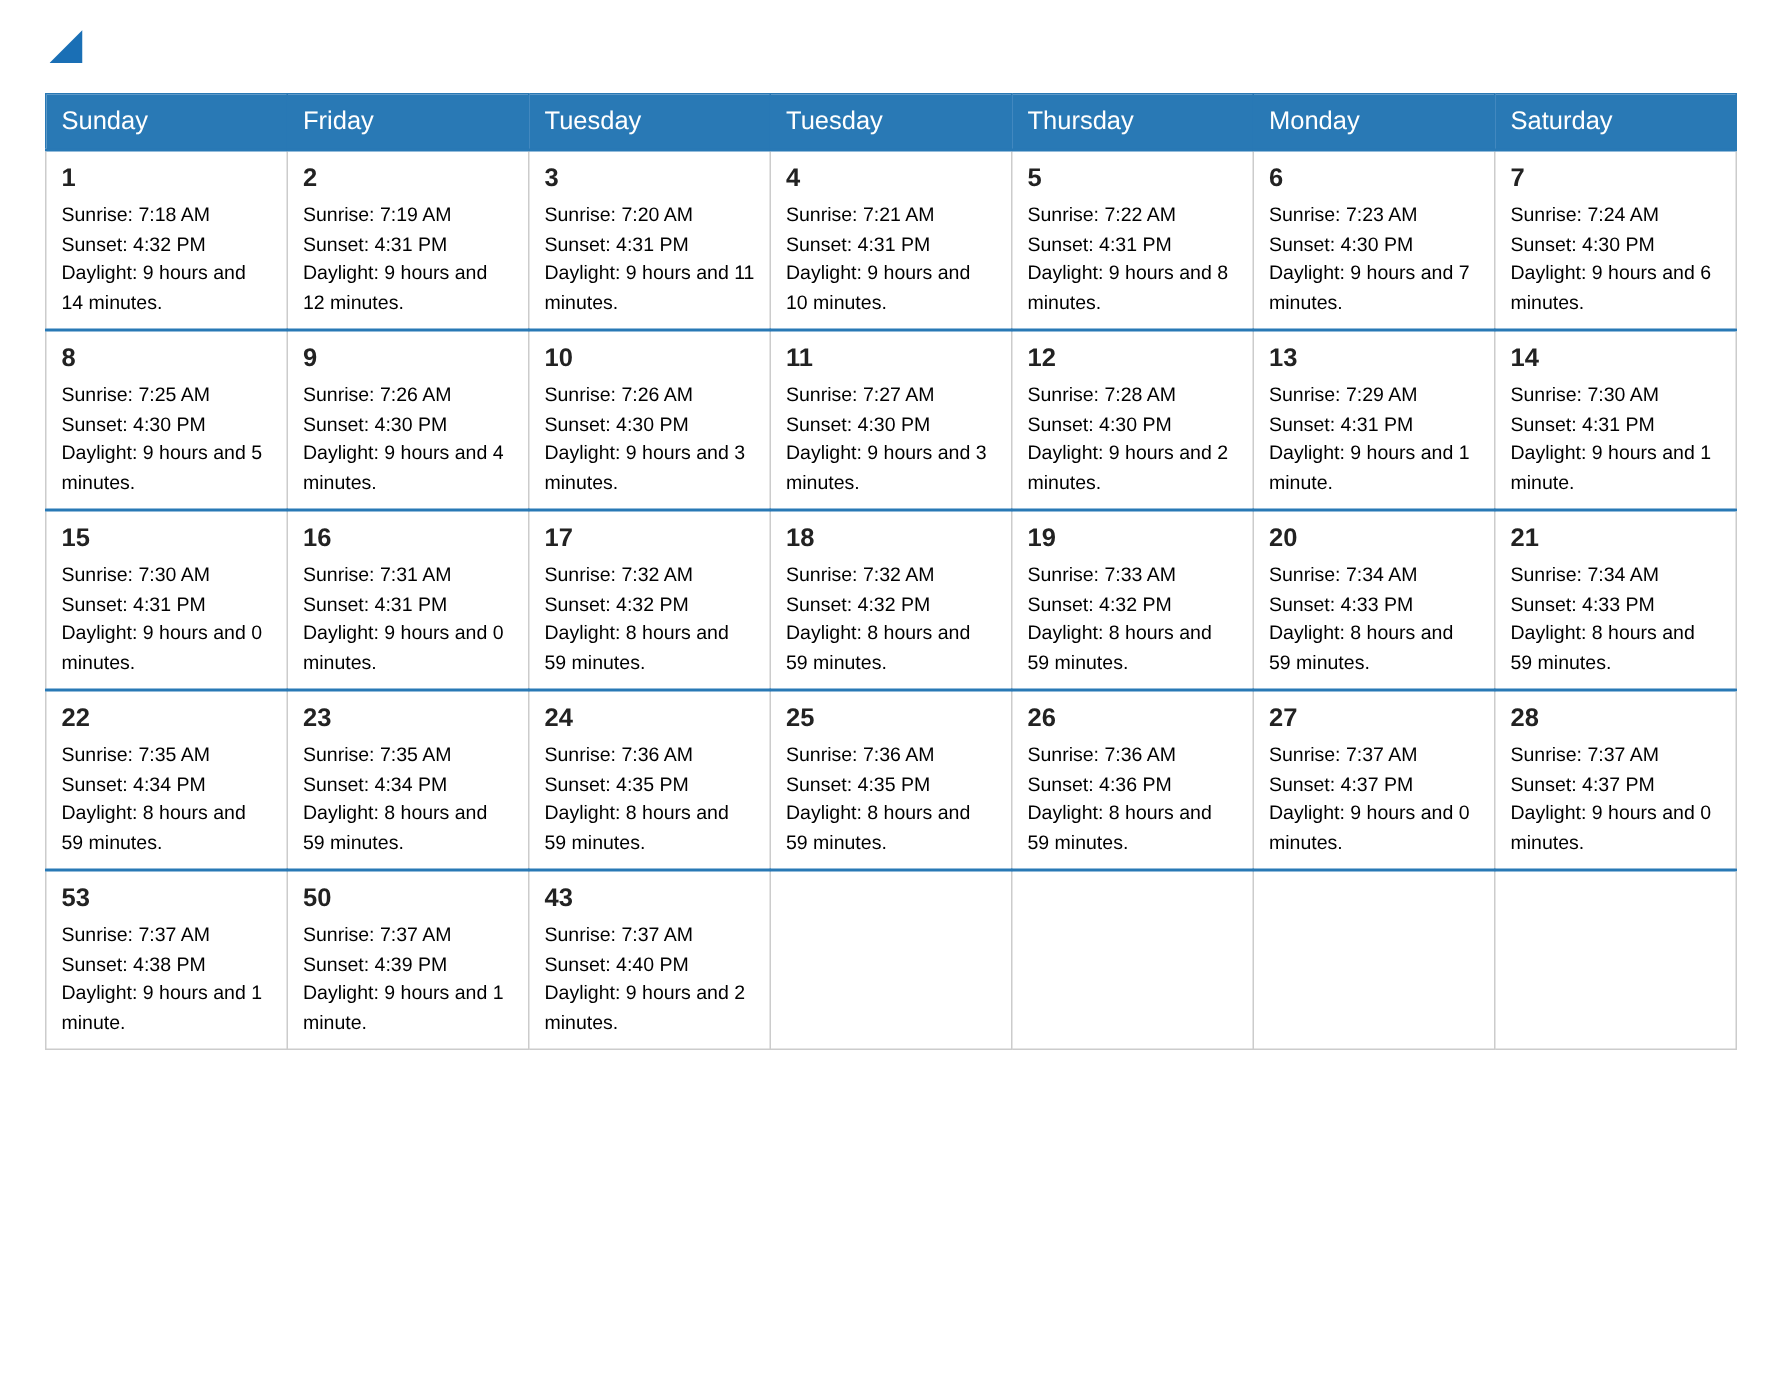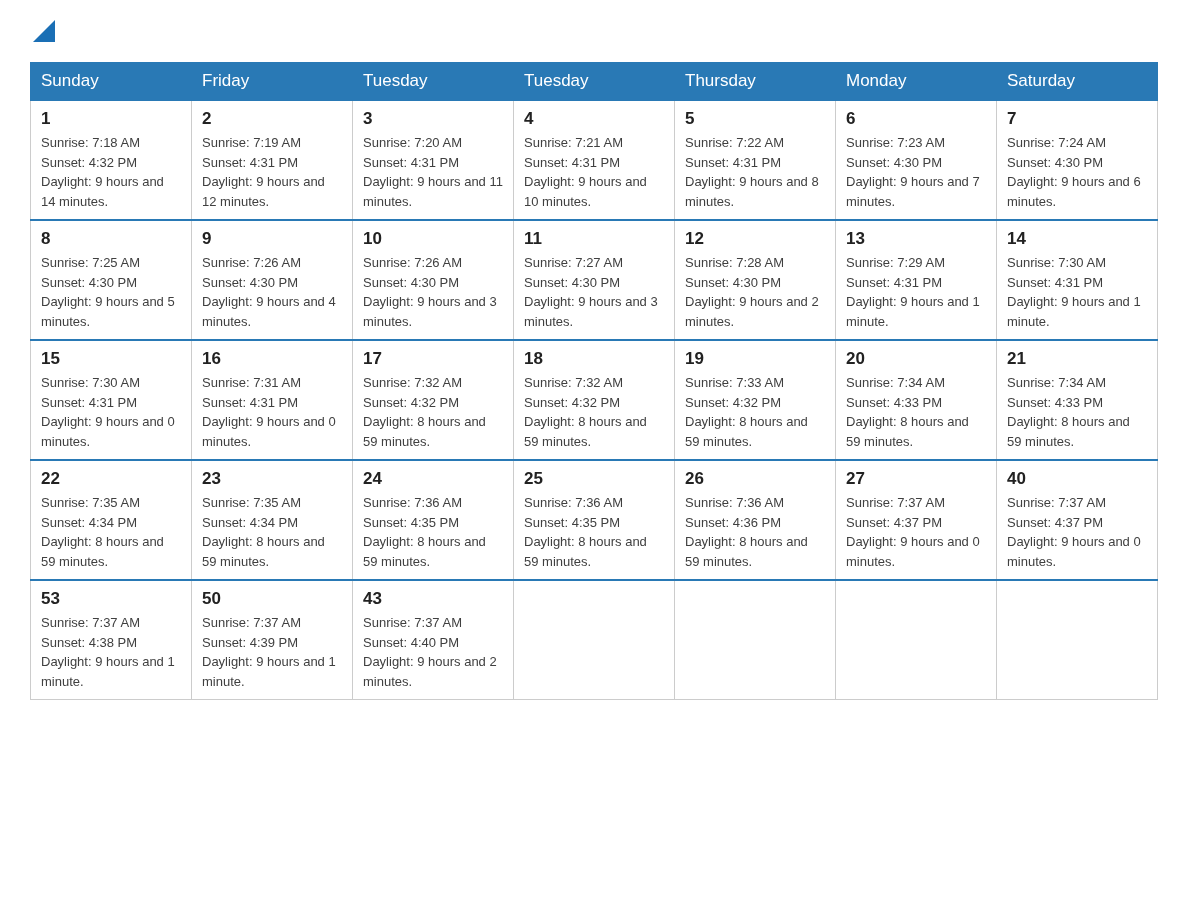--- a/index.html
+++ b/index.html
@@ -77,21 +77,21 @@
       border-top: 2px solid #2979b5;
     }
     .day-number {
       font-size: 17px;
       font-weight: bold;
       color: #222;
       margin-bottom: 4px;
     }
     .day-info {
       font-size: 13px;
-      color: #404040;
+      color: #000000;
       line-height: 1.5;
     }
     .empty-cell {
       background: #fff;
     }
   </style>
 </head>
 <body>
 
 <div class="header">
@@ -234,21 +234,21 @@
         </td>
         <td>
           <div class="day-number">26</div>
           <div class="day-info">Sunrise: 7:36 AM<br>Sunset: 4:36 PM<br>Daylight: 8 hours and 59 minutes.</div>
         </td>
         <td>
           <div class="day-number">27</div>
           <div class="day-info">Sunrise: 7:37 AM<br>Sunset: 4:37 PM<br>Daylight: 9 hours and 0 minutes.</div>
         </td>
         <td>
-          <div class="day-number">40</div>
+          <div class="day-number">28</div>
           <div class="day-info">Sunrise: 7:37 AM<br>Sunset: 4:37 PM<br>Daylight: 9 hours and 0 minutes.</div>
         </td>
       </tr>
       <tr>
         <td>
           <div class="day-number">53</div>
           <div class="day-info">Sunrise: 7:37 AM<br>Sunset: 4:38 PM<br>Daylight: 9 hours and 1 minute.</div>
         </td>
         <td>
           <div class="day-number">50</div>

